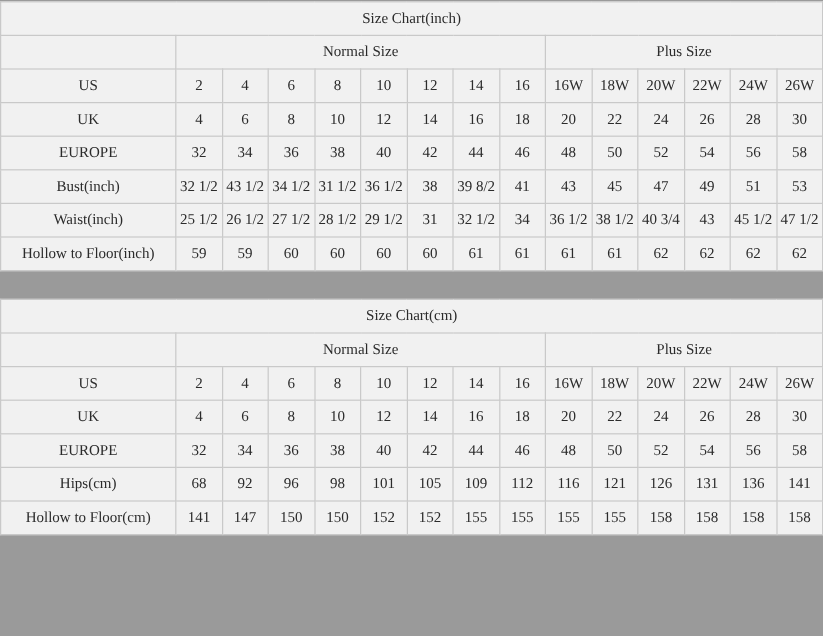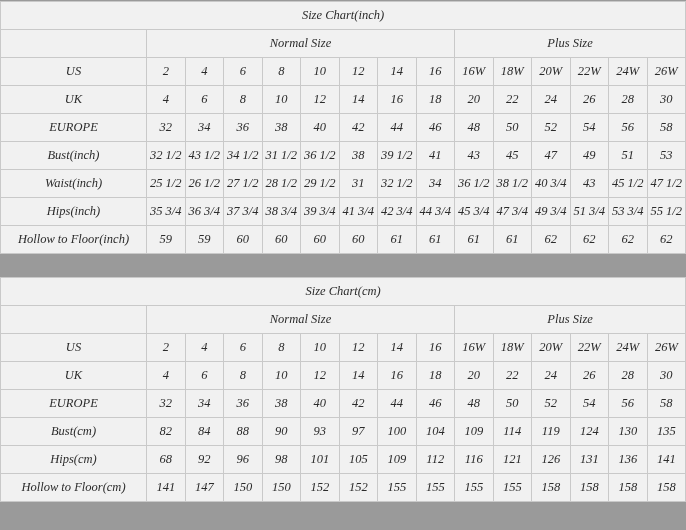--- a/index.html
+++ b/index.html
@@ -11,21 +11,20 @@
     height: 530px;
     background: #9a9a9a;
     font-family: "Liberation Serif", serif;
     overflow: hidden;
   }
   .page {
     width: 686px;
     height: 530px;
     position: relative;
     box-sizing: border-box;
-    font-style: italic;
   }
   .chart-block {
     width: 686px;
     background: #f1f1f1;
     box-sizing: border-box;
   }
   .chart-block.top {
     margin-top: 1px;
   }
   .chart-block.bottom {
@@ -165,21 +164,21 @@
         </tr>
 
         <tr>
           <td class="rowlabel">Bust(inch)</td>
           <td>32 1/2</td>
           <td>43 1/2</td>
           <td>34 1/2</td>
           <td>31 1/2</td>
           <td>36 1/2</td>
           <td>38</td>
-          <td>39 1/2</td>
+          <td>39 8/2</td>
           <td>41</td>
           <td>43</td>
           <td>45</td>
           <td>47</td>
           <td>49</td>
           <td>51</td>
           <td>53</td>
         </tr>
 
         <tr>
@@ -193,37 +192,20 @@
           <td>32 1/2</td>
           <td>34</td>
           <td>36 1/2</td>
           <td>38 1/2</td>
           <td>40 3/4</td>
           <td>43</td>
           <td>45 1/2</td>
           <td>47 1/2</td>
         </tr>
 
-        <tr>
-          <td class="rowlabel">Hips(inch)</td>
-          <td>35 3/4</td>
-          <td>36 3/4</td>
-          <td>37 3/4</td>
-          <td>38 3/4</td>
-          <td>39 3/4</td>
-          <td>41 3/4</td>
-          <td>42 3/4</td>
-          <td>44 3/4</td>
-          <td>45 3/4</td>
-          <td>47 3/4</td>
-          <td>49 3/4</td>
-          <td>51 3/4</td>
-          <td>53 3/4</td>
-          <td>55 1/2</td>
-        </tr>
 
         <tr class="tall">
           <td class="rowlabel hollow-label">Hollow to Floor(inch)</td>
           <td>59</td>
           <td>59</td>
           <td>60</td>
           <td>60</td>
           <td>60</td>
           <td>60</td>
           <td>61</td>
@@ -315,37 +297,20 @@
           <td>44</td>
           <td>46</td>
           <td>48</td>
           <td>50</td>
           <td>52</td>
           <td>54</td>
           <td>56</td>
           <td>58</td>
         </tr>
 
-        <tr>
-          <td class="rowlabel">Bust(cm)</td>
-          <td>82</td>
-          <td>84</td>
-          <td>88</td>
-          <td>90</td>
-          <td>93</td>
-          <td>97</td>
-          <td>100</td>
-          <td>104</td>
-          <td>109</td>
-          <td>114</td>
-          <td>119</td>
-          <td>124</td>
-          <td>130</td>
-          <td>135</td>
-        </tr>
 
 
         <tr>
           <td class="rowlabel">Hips(cm)</td>
           <td>68</td>
           <td>92</td>
           <td>96</td>
           <td>98</td>
           <td>101</td>
           <td>105</td>

